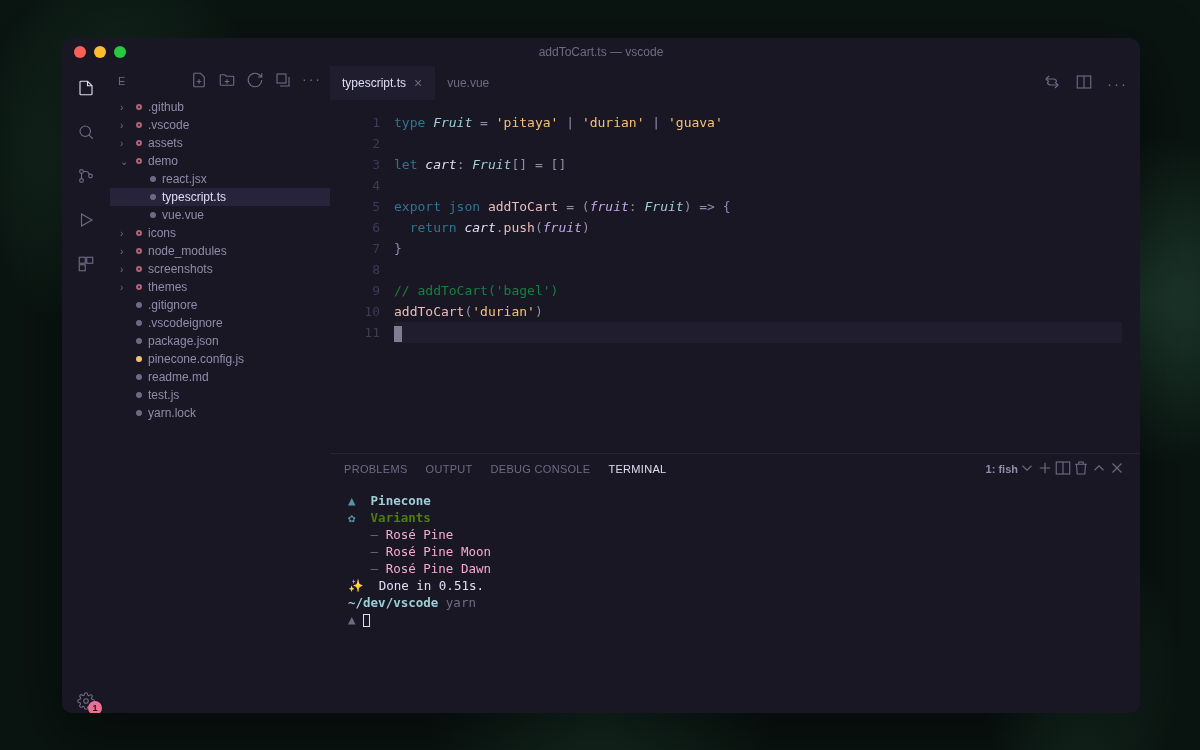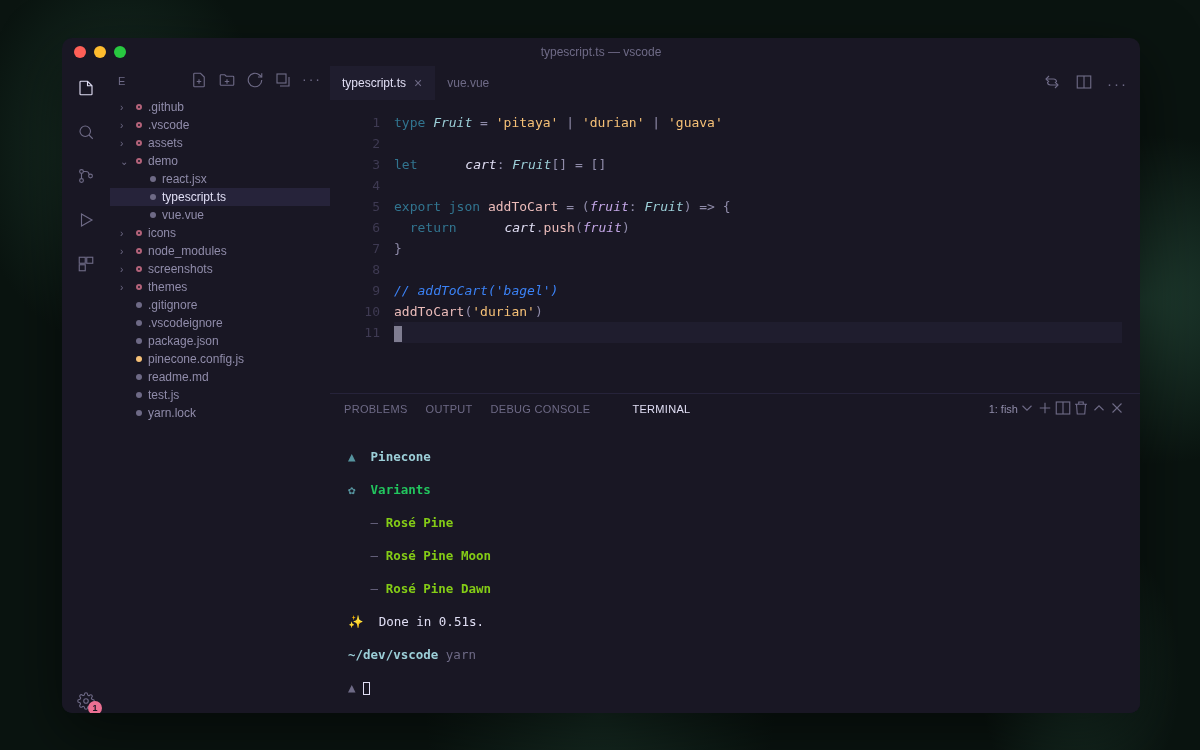--- a/index.html
+++ b/index.html
@@ -129,49 +129,49 @@
 .hl-line { background: #1f1d2e; position: absolute; left: 0; right: 18px; height: 21px; }
 .cursor-block {
   display: inline-block; width: 8px; height: 16px;
   background: #e0def4; opacity: 0.5; vertical-align: middle;
 }
 .tok-kw { color: #31748f; }
 .tok-type { color: #9ccfd8; font-style: italic; }
 .tok-str { color: #f6c177; }
 .tok-op { color: #908caa; }
 .tok-fn { color: #ebbcba; }
-.tok-var { color: #e0def4; font-style: italic; margin-left: 40px; }
+.tok-var { color: #e0def4; font-style: italic; }
 .tok-param { color: #c4a7e7; font-style: italic; }
-.tok-comment { color: #3b82f6; font-style: italic; }
+.tok-comment { color: #15803d; }
 .tok-punc { color: #908caa; }
 .panel {
-  height: 320px; background: #191724;
+  height: 260px; background: #191724;
   border-top: 1px solid #26233a;
   display: flex; flex-direction: column;
 }
 .panel-tabs {
   height: 30px; display: flex; align-items: center;
   padding: 0 14px; gap: 18px;
   font-size: 11px; color: #6e6a86;
 }
 .panel-tabs .ptab { cursor: pointer; letter-spacing: 0.3px; }
-.panel-tabs .ptab.active { color: #e0def4; margin-left: 24px; }
-.panel-tabs .p-right { margin-left: auto; display: flex; align-items: center; font-size: 12px; }
+.panel-tabs .ptab.active { color: #e0def4; }
+.panel-tabs .p-right { margin-left: auto; display: flex; align-items: center; font-size: 12px; font-weight: bold; }
 .panel-tabs .p-right .sel { font-size: 11px; color: #908caa; }
 .panel-tabs .p-right span { cursor: pointer; }
 .term {
   flex: 1; padding: 8px 18px;
   font-family: "SF Mono", ui-monospace, Menlo, monospace;
   font-size: 12.5px; line-height: 17px;
   color: #e0def4; overflow: hidden;
 }
-.term .t-line { white-space: pre; margin-top: 16px; }
+.term .t-line { white-space: pre; }
 .t-cyan { color: #9ccfd8; font-weight: 600; }
-.t-rose { color: #22c55e; font-weight: 600; }
-.t-purple { color: #84cc16; font-weight: 700; }
+.t-rose { color: #4d7c0f; font-weight: 600; }
+.t-purple { color: #f9a8d4; font-weight: 400; }
 .t-dim { color: #6e6a86; }
 .t-green { color: #56949f; }
 .t-cursor {
   display: inline-block; width: 7px; height: 13px;
   border: 1px solid #e0def4; vertical-align: middle;
 }
 svg { width: 18px; height: 18px; stroke: currentColor; fill: none; stroke-width: 1.5; }
 </style>
 </head>
 <body>
@@ -179,21 +179,21 @@
 <div class="leaves"></div>
 
 <div class="window">
 
   <div class="titlebar">
     <div class="traffic">
       <span class="tl-close"></span>
       <span class="tl-min"></span>
       <span class="tl-max"></span>
     </div>
-    <div class="title-text">typescript.ts — vscode</div>
+    <div class="title-text">addToCart.ts — vscode</div>
   </div>
 
   <div class="body">
     <div class="activitybar">
       <div class="ab-icon active">
         <svg viewBox="0 0 24 24">
             <path d="M14 3H5a1 1 0 0 0-1 1v16a1 1 0 0 0 1 1h14a1 1 0 0 0 1-1V9l-6-6z"></path>
             <path d="M14 3v6h6"></path>
           </svg>
       </div>

